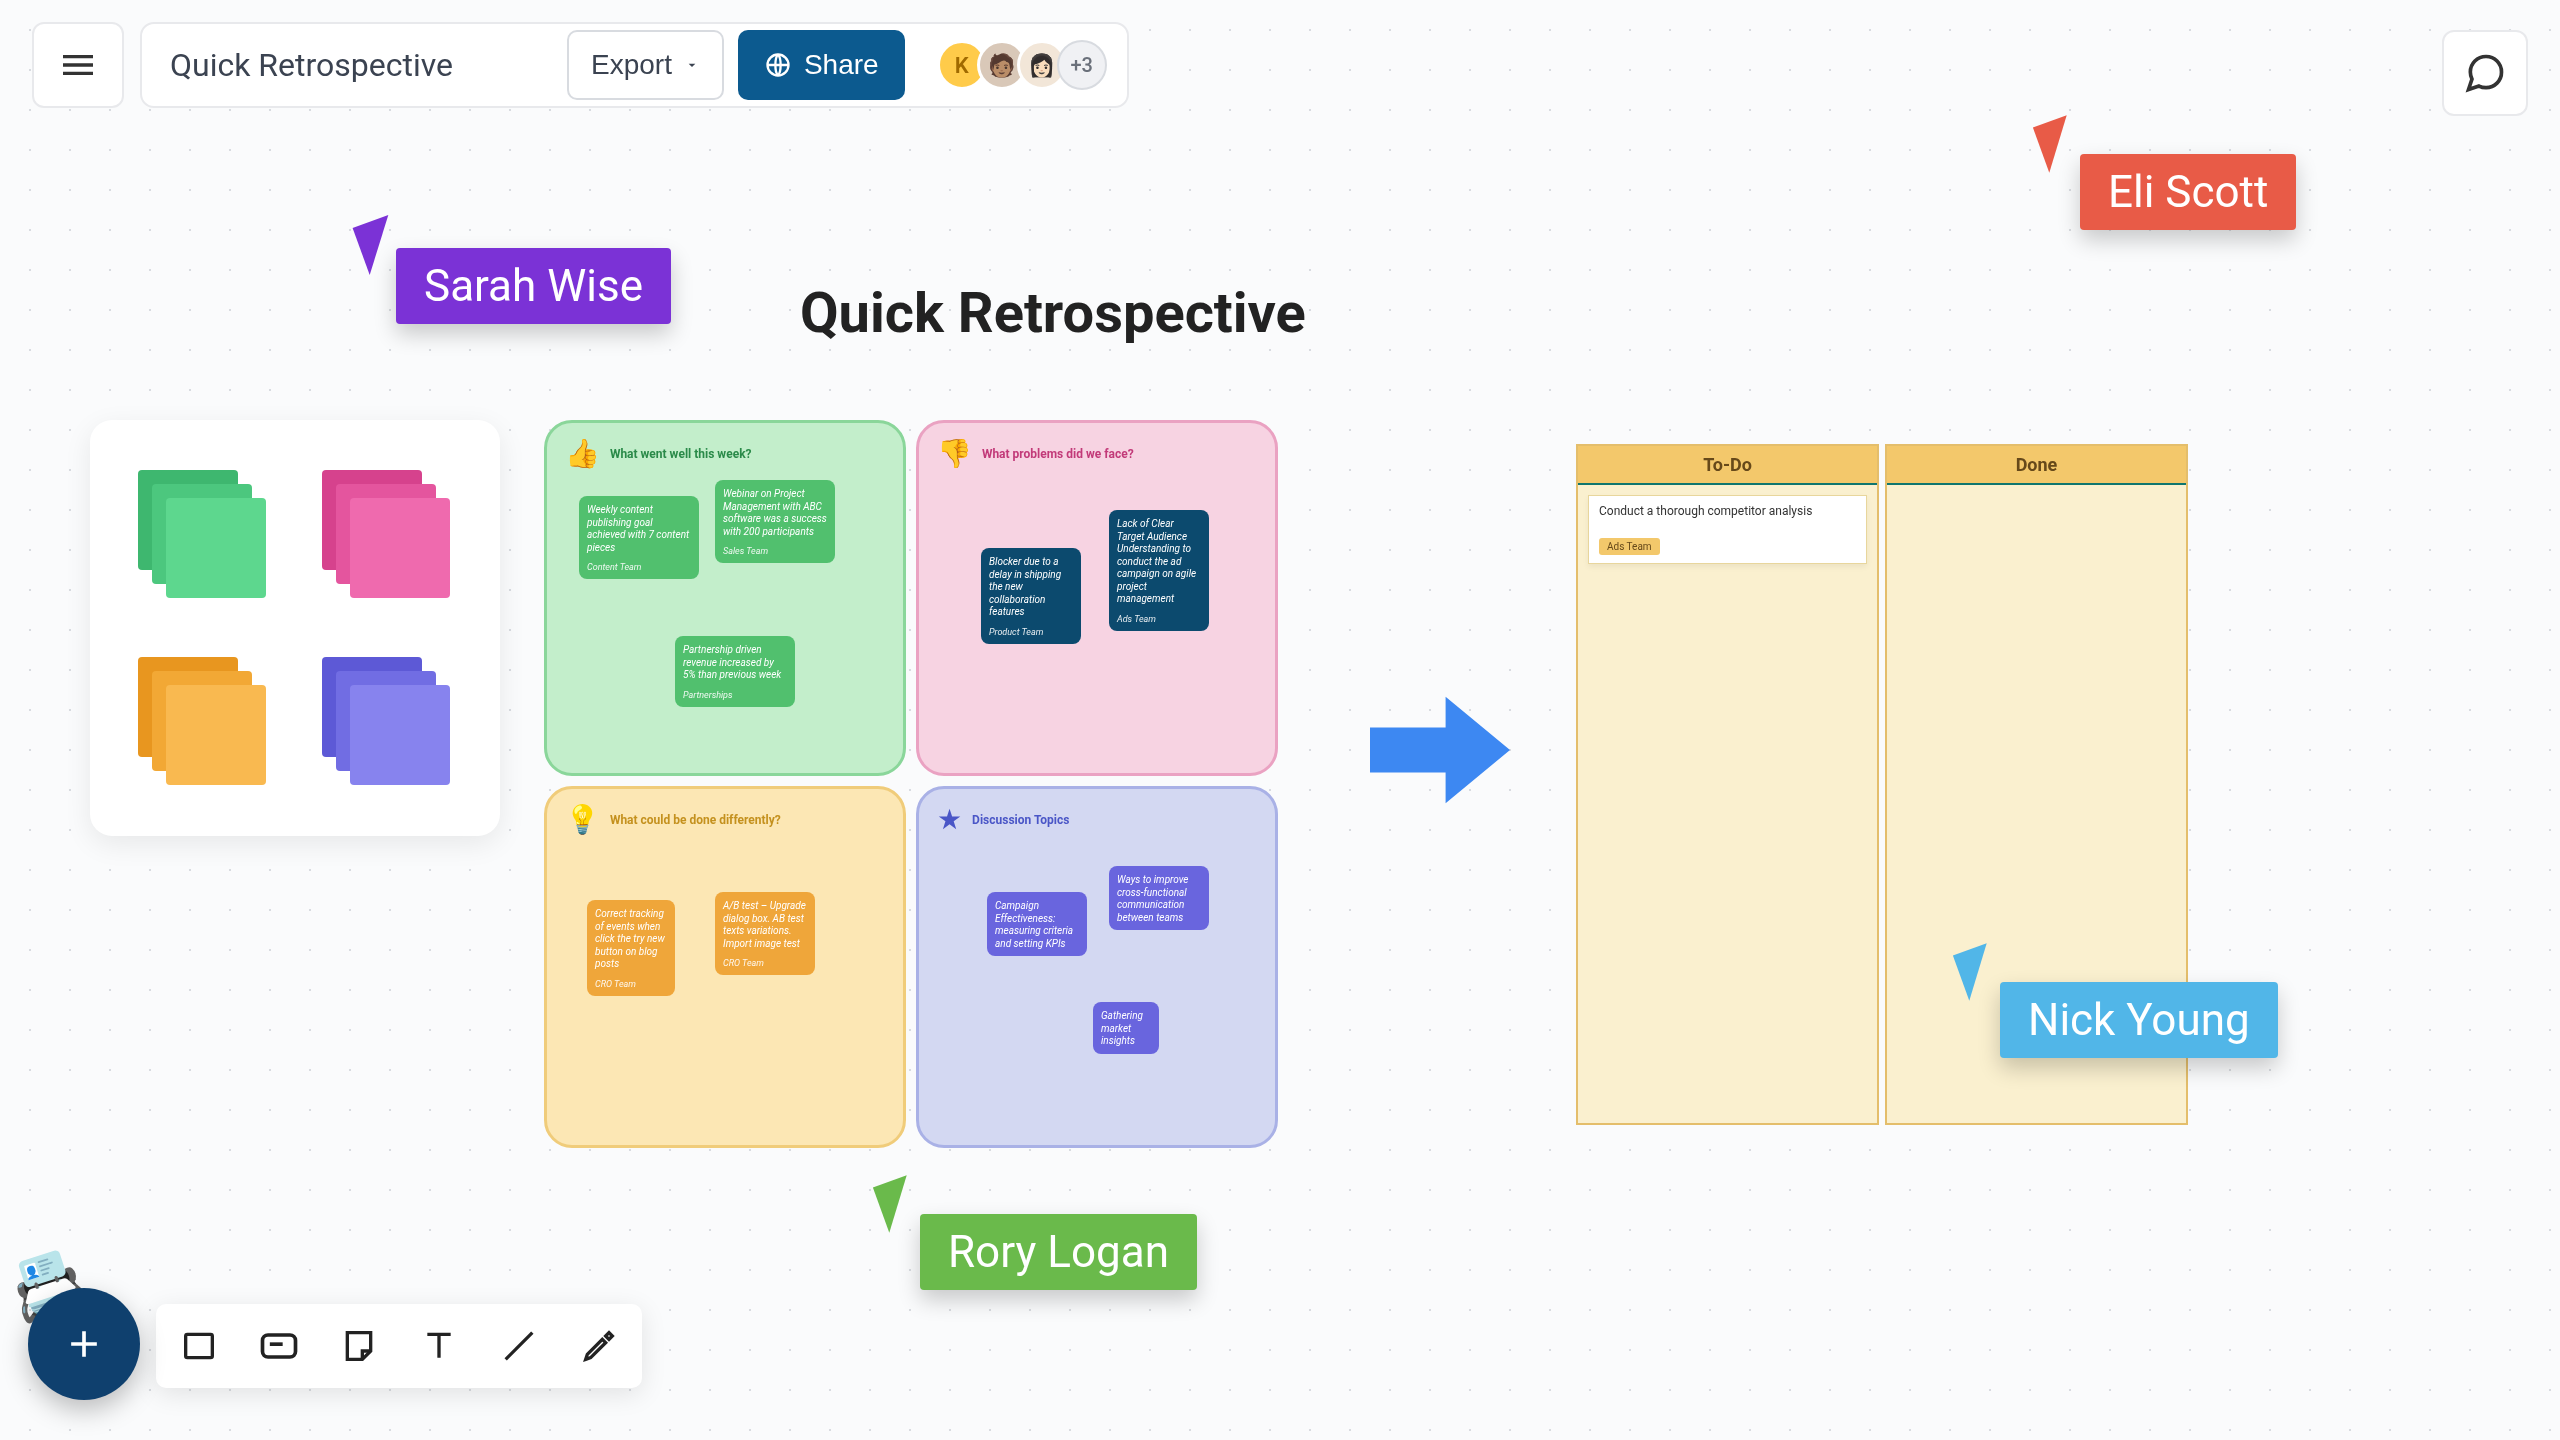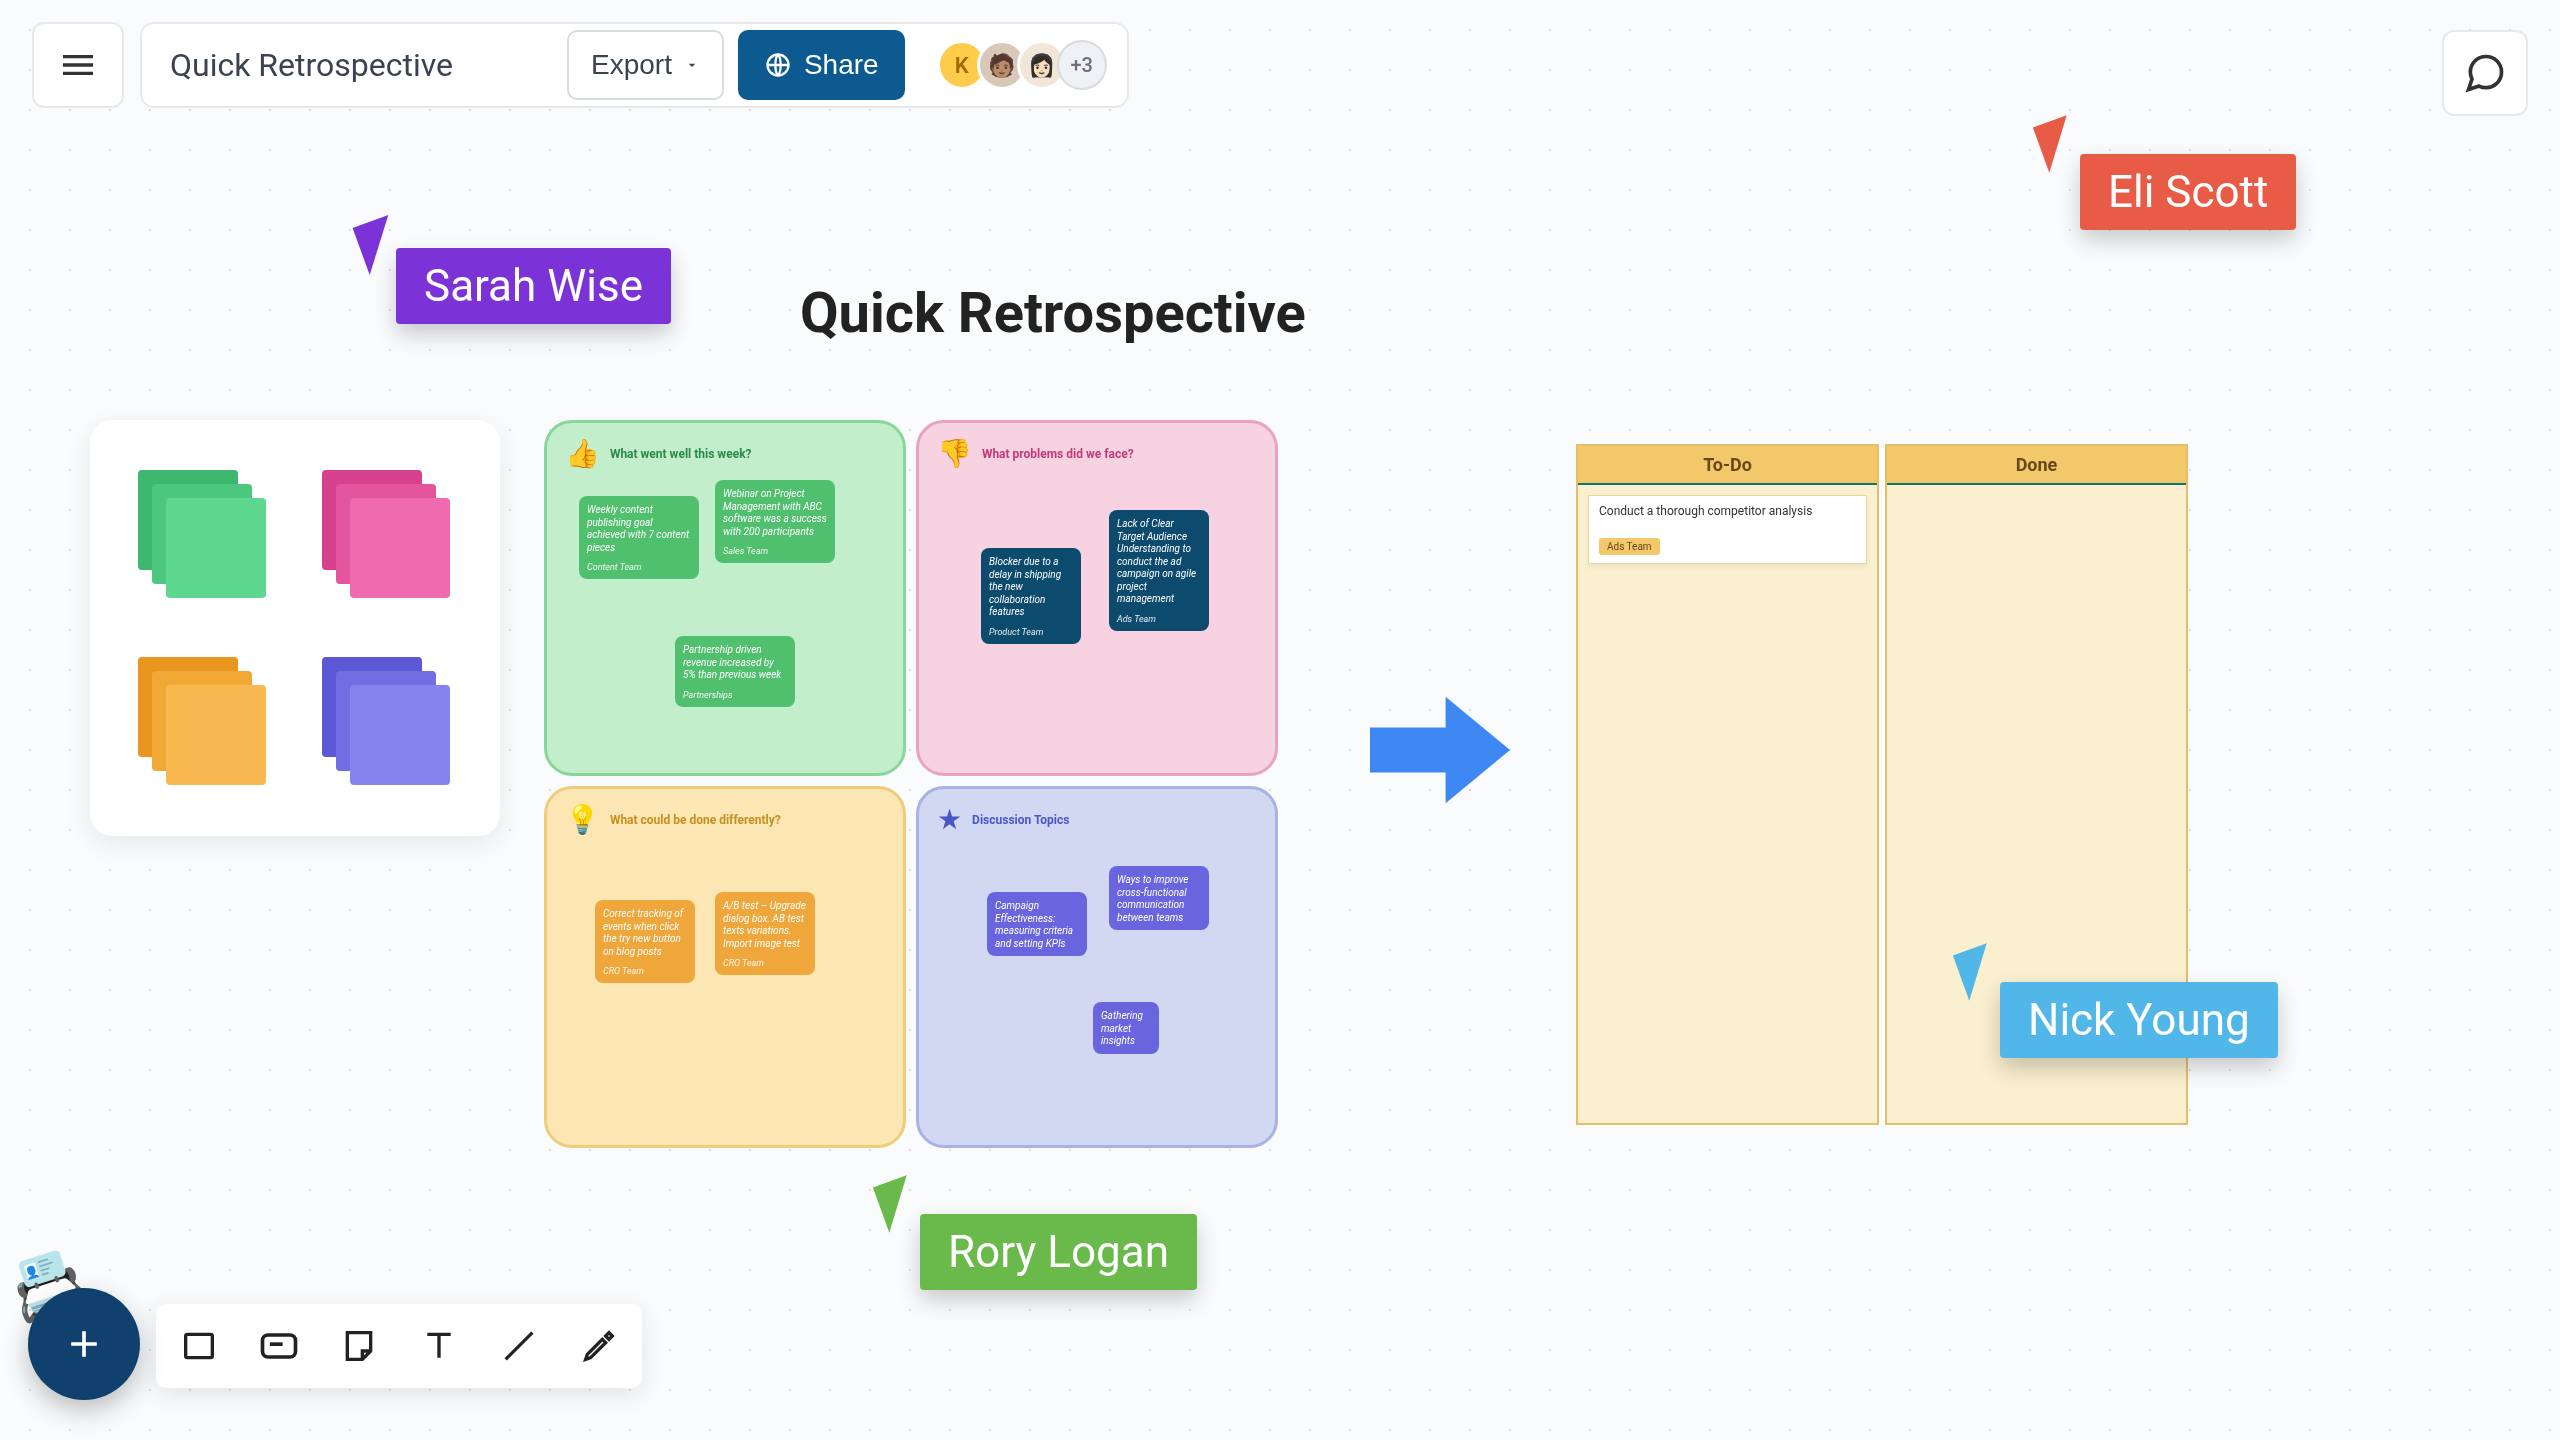--- a/index.html
+++ b/index.html
@@ -526,21 +526,21 @@
       </div>
     </div>
   </div>
 
   <div class="quad quad-yellow">
     <div class="quad-header">
       <span class="quad-icon">💡</span>
       <span class="quad-title">What could be done differently?</span>
     </div>
     <div class="notes-area">
-      <div class="note note-orange" style="top:48px;left:30px;width:100px">
+      <div class="note note-orange" style="top:48px;left:22px;width:88px">
         <div>Correct tracking of events when click the try new button on blog posts</div>
         <div class="note-team">CRO Team</div>
       </div>
       <div class="note note-orange" style="top:40px;left:150px;width:100px">
         <div>A/B test – Upgrade dialog box. AB test texts variations. Import image test</div>
         <div class="note-team">CRO Team</div>
       </div>
     </div>
   </div>
 

